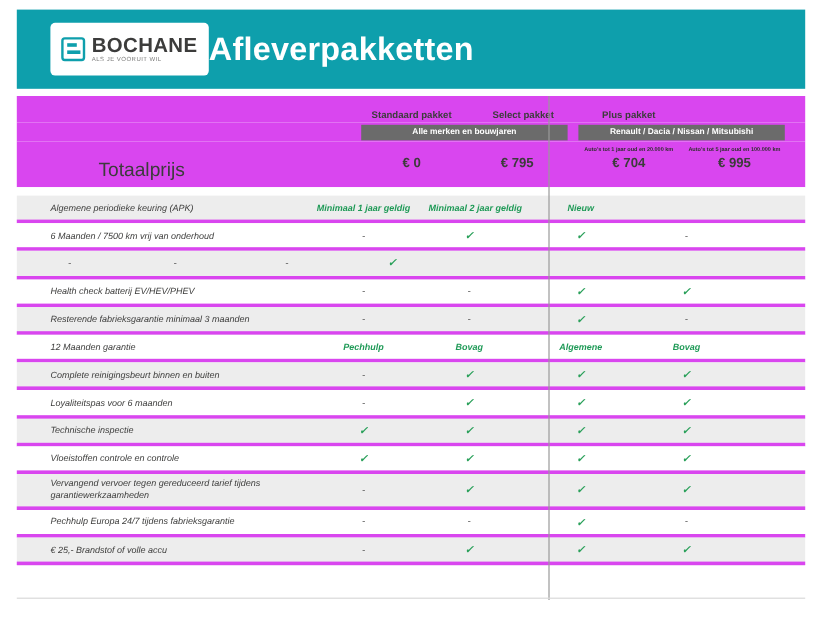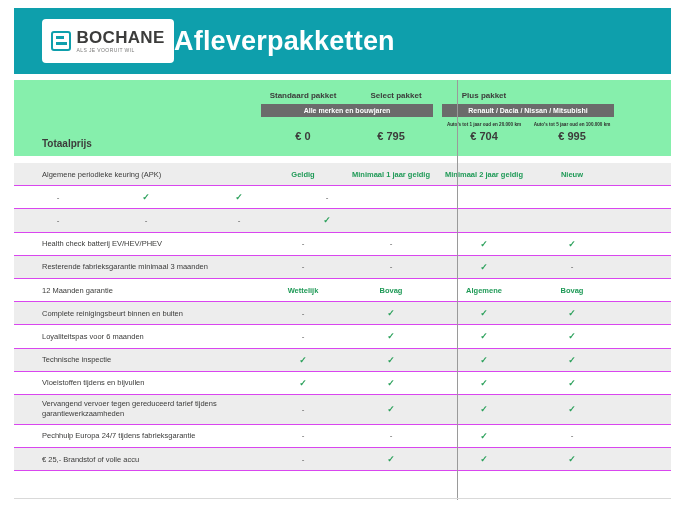--- a/index.html
+++ b/index.html
@@ -137,21 +137,22 @@
     text-align: center;
   }
   .c-gap {
     width: 5px;
     flex: none;
     box-sizing: border-box;
   }
 
   
   .band {
-    background: #86efac;
+    background: #d946ef;
+    padding-left: 40px;
   }
   .row-colnames {
     height: 22px;
   }
   .row-colnames .c-val {
     font-size: 8px;
     font-weight: bold;
     align-items: flex-end;
     padding-bottom: 2px;
   }
@@ -183,37 +184,38 @@
   }
   .row-small .c-val {
     font-size: 4.6px;
     font-weight: bold;
     color: #2e2e2d;
   }
   .row-total {
     height: 26px;
   }
   .row-total .c-label {
-    font-size: 10px;
-    font-weight: bold;
+    font-size: 16px;
+    font-weight: normal;
   }
   .row-total .c-val {
     font-size: 11px;
     font-weight: bold;
     align-items: flex-start;
   }
 
   
   .row-sep {
     height: 7px;
     background: #ffffff;
   }
   .row-body {
     height: 23.2px;
-    border-bottom: 1px solid #d946ef;
+    border-bottom: 3px solid #d946ef;
+    font-style: italic;
   }
   .row-body.tall {
     height: 30px;
   }
   .shade {
     background: #ededed;
   }
   .plain {
     background: #ffffff;
   }
@@ -309,28 +311,28 @@
       <div class="c-val">€ 795</div>
       <div class="c-gap"></div>
       <div class="c-val">€ 704</div>
       <div class="c-val">€ 995</div>
     </div>
 
     <div class="row row-sep"></div>
 
     <div class="row row-body shade">
       <div class="c-label">Algemene periodieke keuring (APK)</div>
-      <div class="c-val green-text">Geldig</div>
       <div class="c-val green-text">Minimaal 1 jaar geldig</div>
       <div class="c-gap"></div>
       <div class="c-val green-text">Minimaal 2 jaar geldig</div>
       <div class="c-val green-text">Nieuw</div>
     </div>
 
     <div class="row row-body plain">
+      <div class="c-label">6 Maanden / 7500 km vrij van onderhoud</div>
       <div class="c-val dash">-</div>
       <div class="c-val check">✓</div>
       <div class="c-gap"></div>
       <div class="c-val check">✓</div>
       <div class="c-val dash">-</div>
     </div>
 
     <div class="row row-body shade">
       <div class="c-val dash">-</div>
       <div class="c-val dash">-</div>
@@ -352,21 +354,21 @@
       <div class="c-label">Resterende fabrieksgarantie minimaal 3 maanden</div>
       <div class="c-val dash">-</div>
       <div class="c-val dash">-</div>
       <div class="c-gap"></div>
       <div class="c-val check">✓</div>
       <div class="c-val dash">-</div>
     </div>
 
     <div class="row row-body plain">
       <div class="c-label">12 Maanden  garantie</div>
-      <div class="c-val green-text">Wettelijk</div>
+      <div class="c-val green-text">Pechhulp</div>
       <div class="c-val green-text">Bovag</div>
       <div class="c-gap"></div>
       <div class="c-val green-text">Algemene</div>
       <div class="c-val green-text">Bovag</div>
     </div>
 
     <div class="row row-body shade">
       <div class="c-label">Complete reinigingsbeurt binnen en buiten</div>
       <div class="c-val dash">-</div>
       <div class="c-val check">✓</div>
@@ -387,21 +389,21 @@
     <div class="row row-body shade">
       <div class="c-label">Technische inspectie</div>
       <div class="c-val check">✓</div>
       <div class="c-val check">✓</div>
       <div class="c-gap"></div>
       <div class="c-val check">✓</div>
       <div class="c-val check">✓</div>
     </div>
 
     <div class="row row-body plain">
-      <div class="c-label">Vloeistoffen tijdens en bijvullen</div>
+      <div class="c-label">Vloeistoffen controle en controle</div>
       <div class="c-val check">✓</div>
       <div class="c-val check">✓</div>
       <div class="c-gap"></div>
       <div class="c-val check">✓</div>
       <div class="c-val check">✓</div>
     </div>
 
     <div class="row row-body tall shade">
       <div class="c-label label-2line">Vervangend vervoer tegen gereduceerd tarief tijdens garantiewerkzaamheden</div>
       <div class="c-val dash">-</div>

